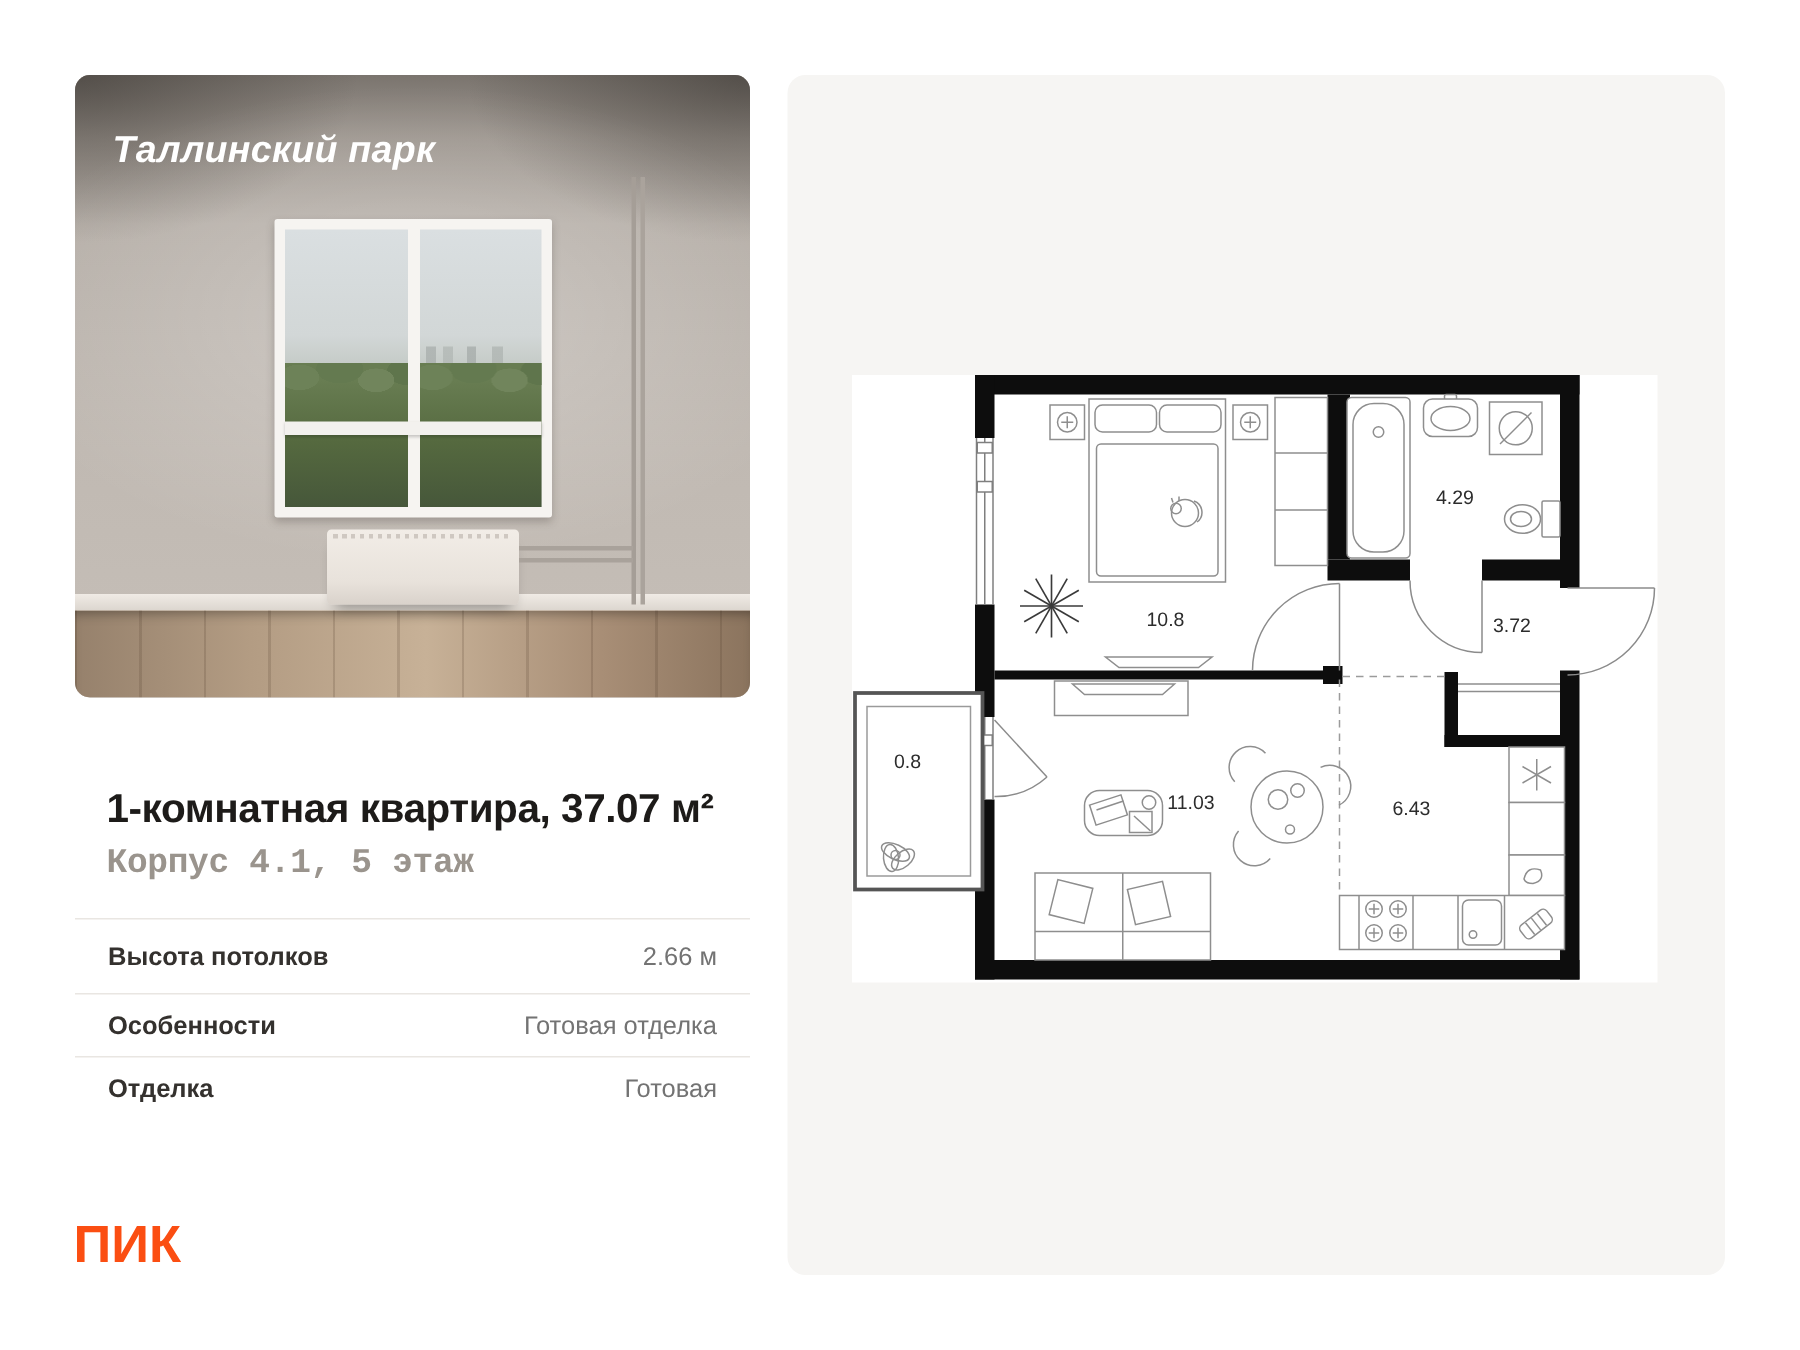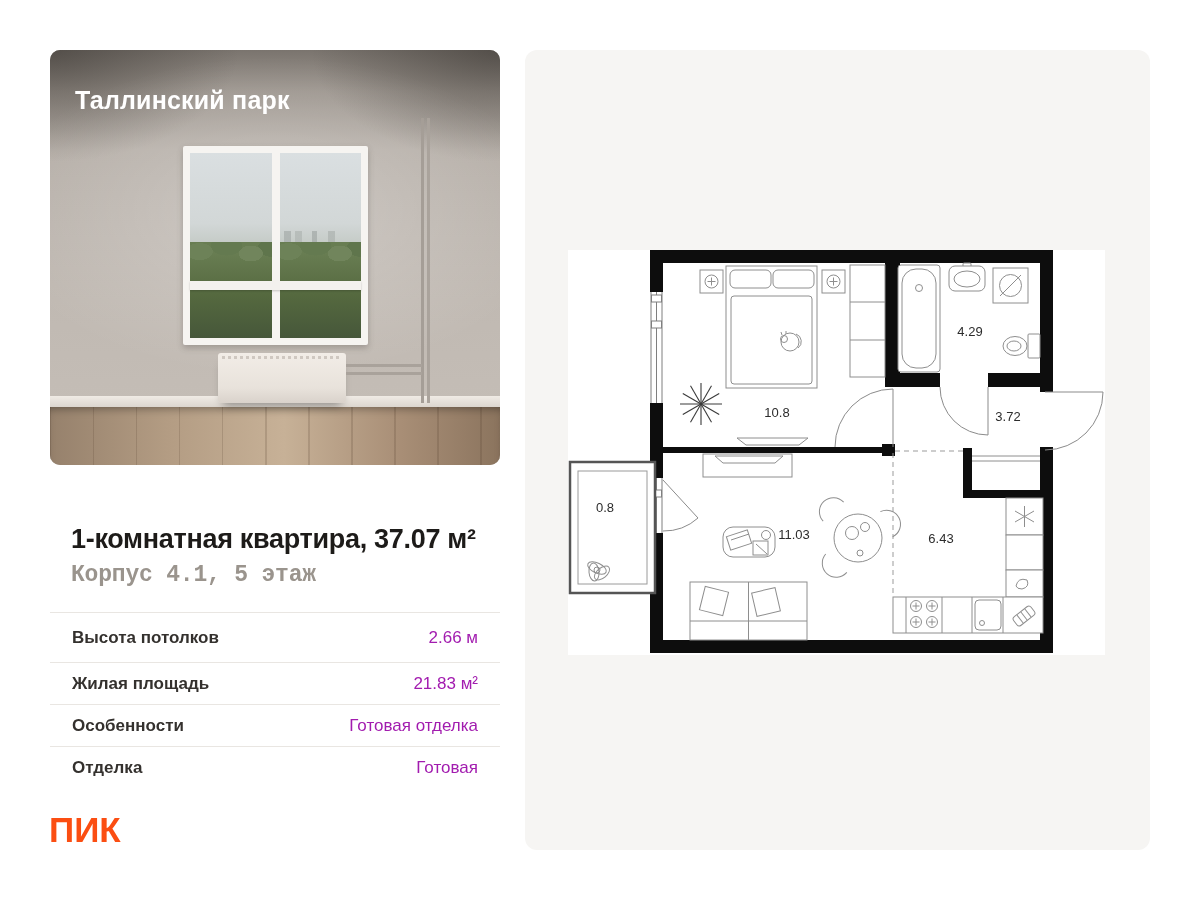--- a/index.html
+++ b/index.html
@@ -44,34 +44,34 @@
   .ph-radiator{position:absolute;left:168px;top:303px;width:128px;height:50px;
     background:linear-gradient(180deg,#f2ede7 0%,#e8e2db 70%,#d9d2cb 100%);
     border-radius:3px;box-shadow:0 7px 9px -5px rgba(0,0,0,.4);}
   .ph-radiator::before{content:'';position:absolute;left:4px;right:4px;top:3px;height:3px;
     background:repeating-linear-gradient(90deg,#cfc8c1 0 3px,transparent 3px 6px);}
   .ph-pipe-v{position:absolute;left:371px;top:68px;width:3px;height:285px;background:#a59e97;
     box-shadow:6px 0 0 #aaa39c;}
   .ph-pipe-h{position:absolute;left:296px;top:314px;width:76px;height:3px;background:#a9a29b;
     box-shadow:0 8px 0 #a9a29b;}
   .ph-title{position:absolute;left:25px;top:36px;color:#ffffff;font-size:25px;font-weight:700;
-    letter-spacing:.2px;z-index:3;}
+    letter-spacing:.2px;z-index:3;font-style:italic;}
 
   
   .listing-title{position:absolute;left:71px;top:524px;font-size:27px;font-weight:700;
     color:#1d1b19;letter-spacing:-.3px;}
   .listing-subtitle{position:absolute;left:71px;top:562px;font-size:23px;font-weight:700;
     color:#9a948d;letter-spacing:-.2px;font-family:Liberation Mono, monospace;}
 
   .specs{position:absolute;left:50px;top:612px;width:450px;}
   .spec-row{display:flex;justify-content:space-between;align-items:center;height:42px;
     border-top:1px solid #e9e6e2;padding:0 22px;box-sizing:border-box;}
   .spec-row:first-child{height:50px;}
   .spec-label{font-size:17px;font-weight:700;color:#34312e;}
-  .spec-value{font-size:17px;font-weight:400;color:#a21caf;}
+  .spec-value{font-size:17px;font-weight:400;color:#737373;}
 
   .pik-logo{position:absolute;left:49px;top:810px;font-size:35px;font-weight:800;
     color:#FB4E12;letter-spacing:0px;}
 
   
   .plan-card{position:absolute;left:525px;top:50px;width:625px;height:800px;
     background:#f6f5f3;border-radius:12px;}
   .plan-box{position:absolute;left:43px;top:200px;width:537px;height:405px;background:#ffffff;}
   .plan-box svg{display:block;}
   text.room-label{font-family:"Liberation Sans","DejaVu Sans",sans-serif;font-size:13px;fill:#2c2c2c;}
@@ -100,24 +100,20 @@
     <div class="ph-title">Таллинский парк</div>
   </div>
 
   <div class="listing-title">1-комнатная квартира, 37.07 м²</div>
   <div class="listing-subtitle">Корпус 4.1, 5 этаж</div>
 
   <div class="specs">
     <div class="spec-row">
       <span class="spec-label">Высота потолков</span>
       <span class="spec-value">2.66 м</span>
-    </div>
-    <div class="spec-row">
-      <span class="spec-label">Жилая площадь</span>
-      <span class="spec-value">21.83 м²</span>
     </div>
     <div class="spec-row">
       <span class="spec-label">Особенности</span>
       <span class="spec-value">Готовая отделка</span>
     </div>
     <div class="spec-row">
       <span class="spec-label">Отделка</span>
       <span class="spec-value">Готовая</span>
     </div>
   </div>

